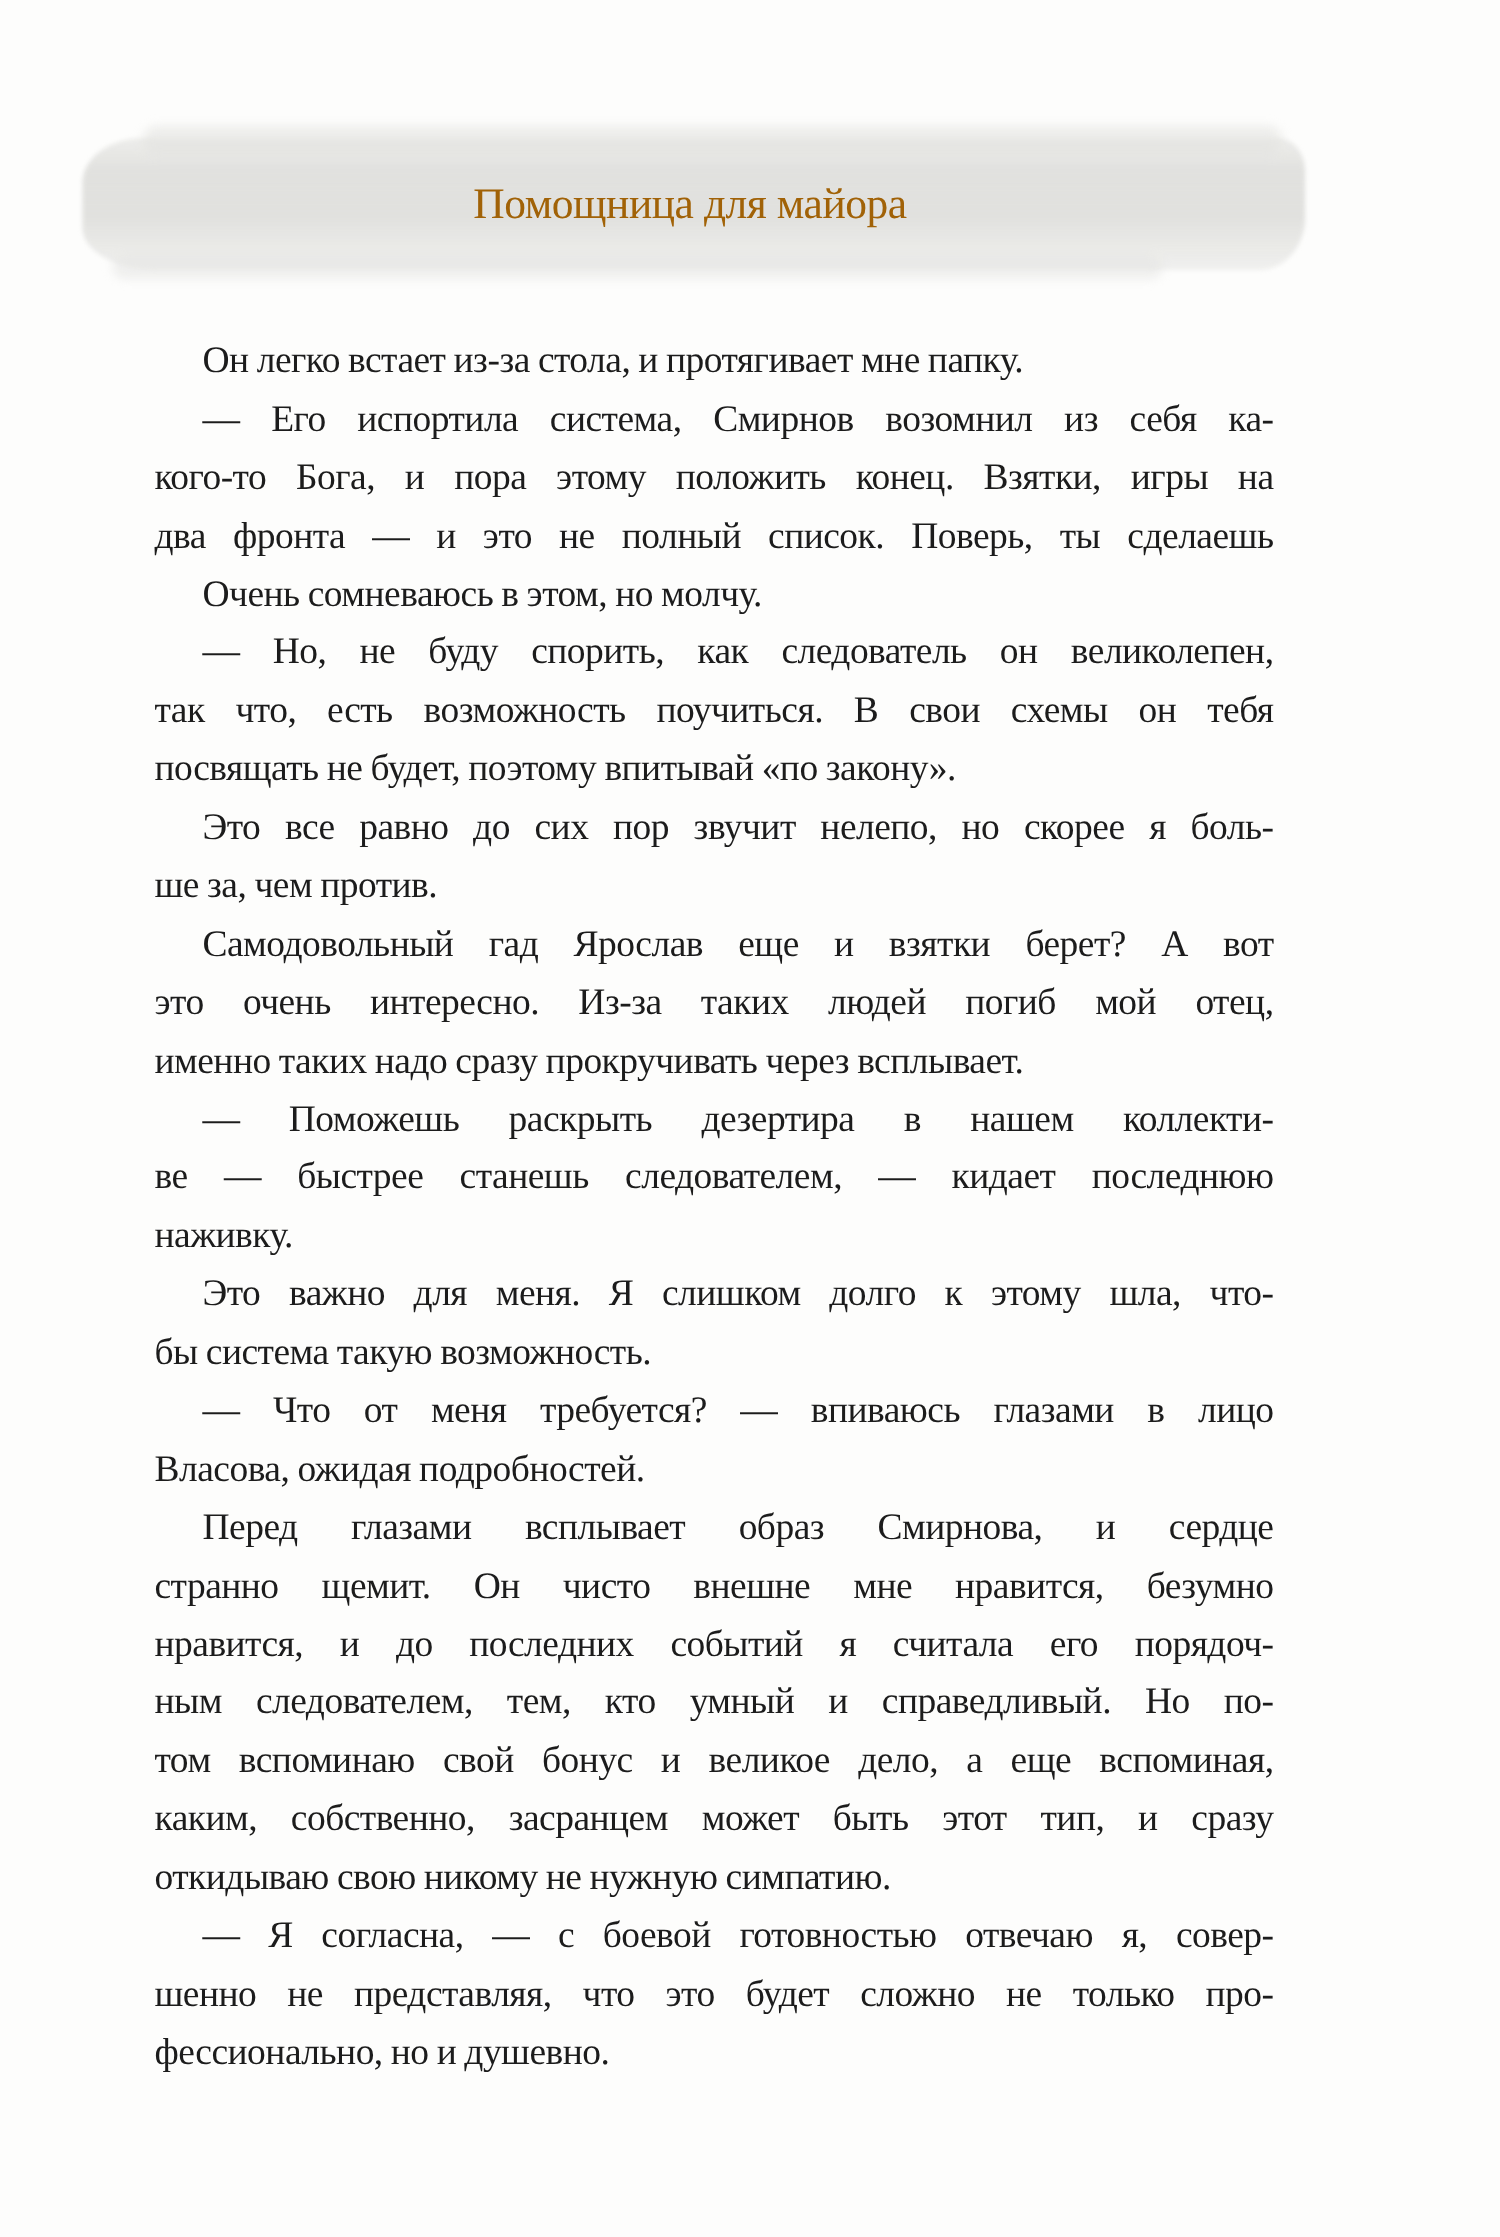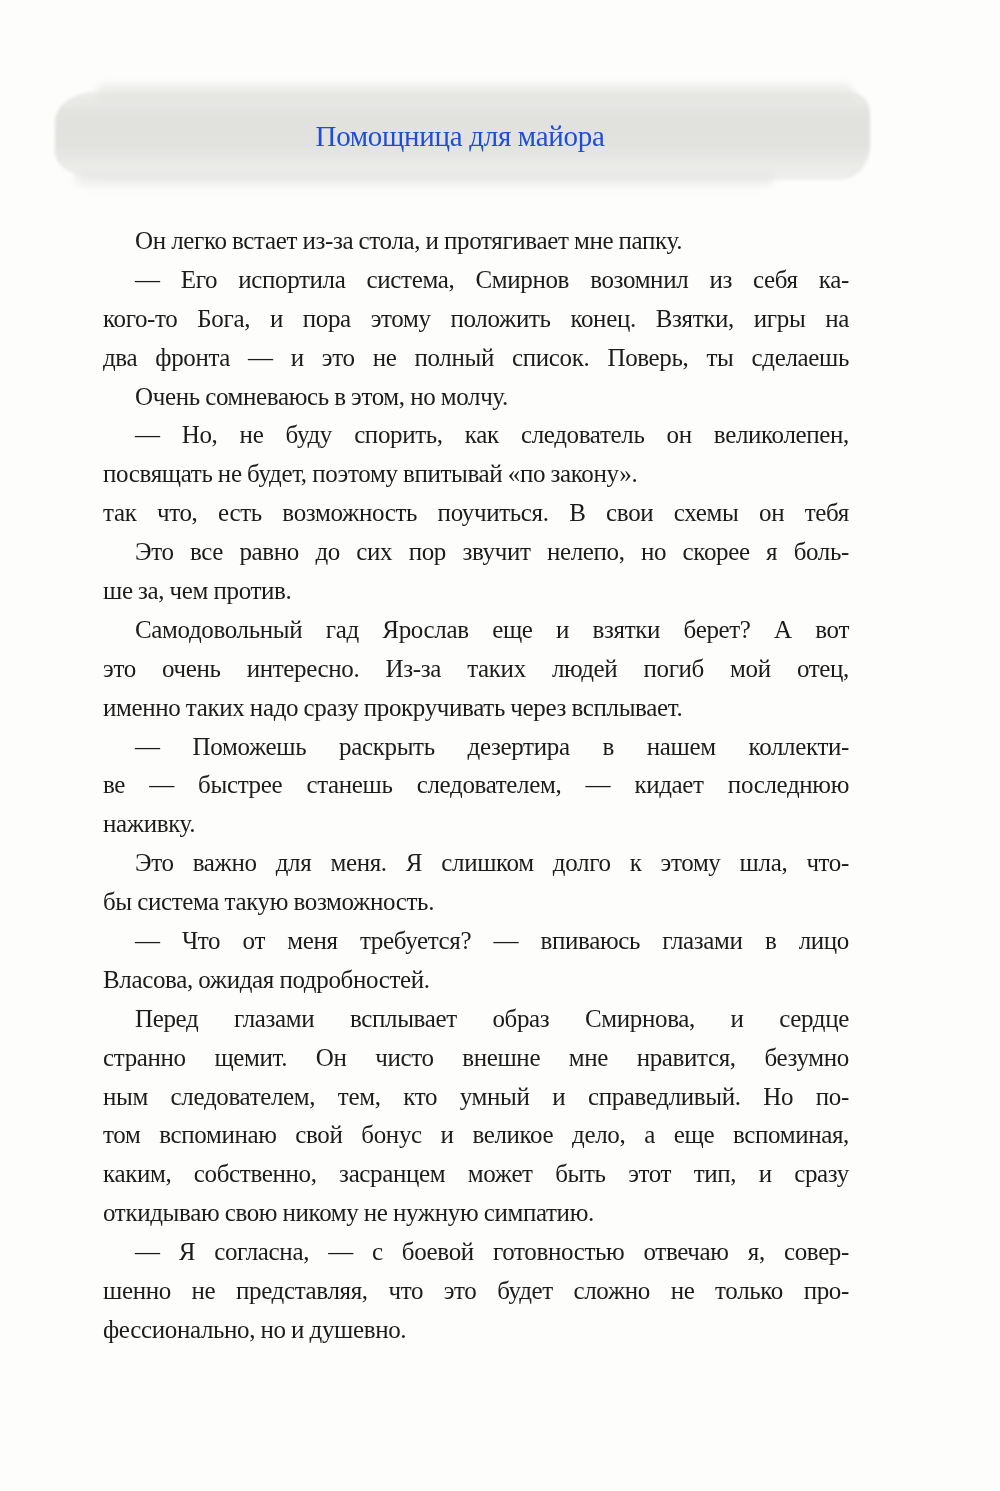--- a/index.html
+++ b/index.html
@@ -51,21 +51,21 @@
       filter: blur(3px);
     }
     .running-title {
       position: absolute;
       left: 0;
       width: 920px;
       top: 120px;
       text-align: center;
       font-size: 29px;
       letter-spacing: -0.3px;
-      color: #1d4ed8;
+      color: #a16207;
       margin: 0;
       font-weight: normal;
       padding-left: 0;
     }
     .running-title span { display: inline-block; }
     .body-text {
       position: absolute;
       left: 103px;
       top: 222px;
       width: 746px;
@@ -103,22 +103,22 @@
       <span class="line">кого-то Бога, и пора этому положить конец. Взятки, игры на</span>
       <span class="line">два фронта — и это не полный список. Поверь, ты сделаешь</span>
     </div>
 
     <div>
       <span class="line indent last">Очень сомневаюсь в этом, но молчу.</span>
     </div>
 
     <div>
       <span class="line indent">— Но, не буду спорить, как следователь он великолепен,</span>
+      <span class="line">так что, есть возможность поучиться. В свои схемы он тебя</span>
       <span class="line last">посвящать не будет, поэтому впитывай «по закону».</span>
-      <span class="line">так что, есть возможность поучиться. В свои схемы он тебя</span>
     </div>
 
     <div>
       <span class="line indent">Это все равно до сих пор звучит нелепо, но скорее я боль-</span>
       <span class="line last">ше за, чем против.</span>
     </div>
 
     <div>
       <span class="line indent">Самодовольный гад Ярослав еще и взятки берет? А вот</span>
       <span class="line">это очень интересно. Из-за таких людей погиб мой отец,</span>
@@ -137,20 +137,21 @@
     </div>
 
     <div>
       <span class="line indent">— Что от меня требуется? — впиваюсь глазами в лицо</span>
       <span class="line last">Власова, ожидая подробностей.</span>
     </div>
 
     <div>
       <span class="line indent">Перед глазами всплывает образ Смирнова, и сердце</span>
       <span class="line">странно щемит. Он чисто внешне мне нравится, безумно</span>
+      <span class="line">нравится, и до последних событий я считала его порядоч-</span>
       <span class="line">ным следователем, тем, кто умный и справедливый. Но по-</span>
       <span class="line">том вспоминаю свой бонус и великое дело, а еще вспоминая,</span>
       <span class="line">каким, собственно, засранцем может быть этот тип, и сразу</span>
       <span class="line last">откидываю свою никому не нужную симпатию.</span>
     </div>
 
     <div>
       <span class="line indent">— Я согласна, — с боевой готовностью отвечаю я, совер-</span>
       <span class="line">шенно не представляя, что это будет сложно не только про-</span>
       <span class="line last">фессионально, но и душевно.</span>

